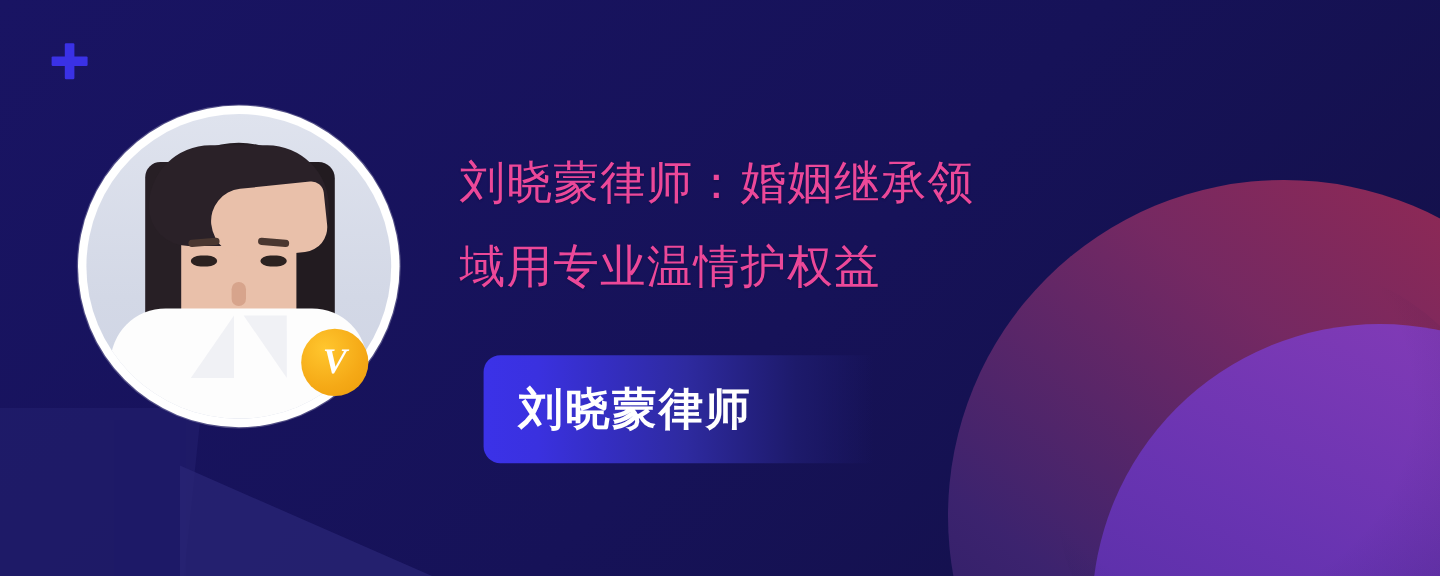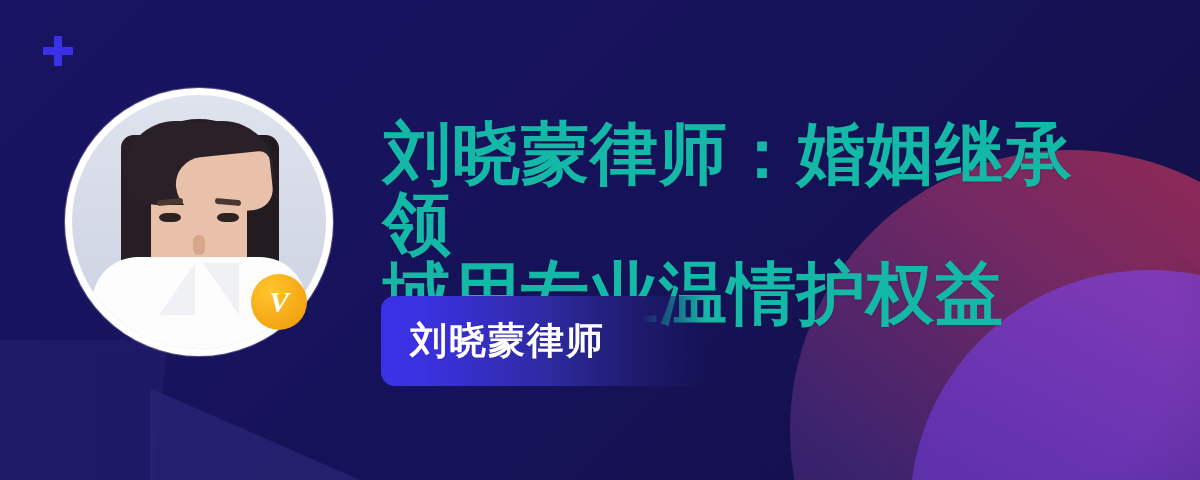--- a/index.html
+++ b/index.html
@@ -284,32 +284,32 @@
     line-height: 1;
     font-family: "Liberation Serif", serif;
   }
 
   
   .headline {
     position: absolute;
     left: 383px;
     top: 118px;
     width: 700px;
-    color: #14b8a6;
-    font-size: 68px;
+    color: #ec4899;
+    font-size: 38px;
     line-height: 70px;
-    font-weight: bold;
+    font-weight: normal;
     letter-spacing: 1px;
     white-space: pre-line;
     text-shadow: 0 1px 2px rgba(0,0,0,.18);
   }
 
   .name-button {
     position: absolute;
-    left: 381px;
+    left: 403px;
     top: 296px;
     width: 325px;
     height: 90px;
     border: none;
     padding: 0 0 0 29px;
     text-align: center;
     border-radius: 14px 0 0 14px;
     background: linear-gradient(90deg, #3b32e8 0%, #3a31df 14%, #2e2a9f 52%, #1d1a6b 80%, rgba(22,18,88,0) 100%);
     color: #ffffff;
     font-family: "Liberation Sans", "DejaVu Sans", sans-serif;

